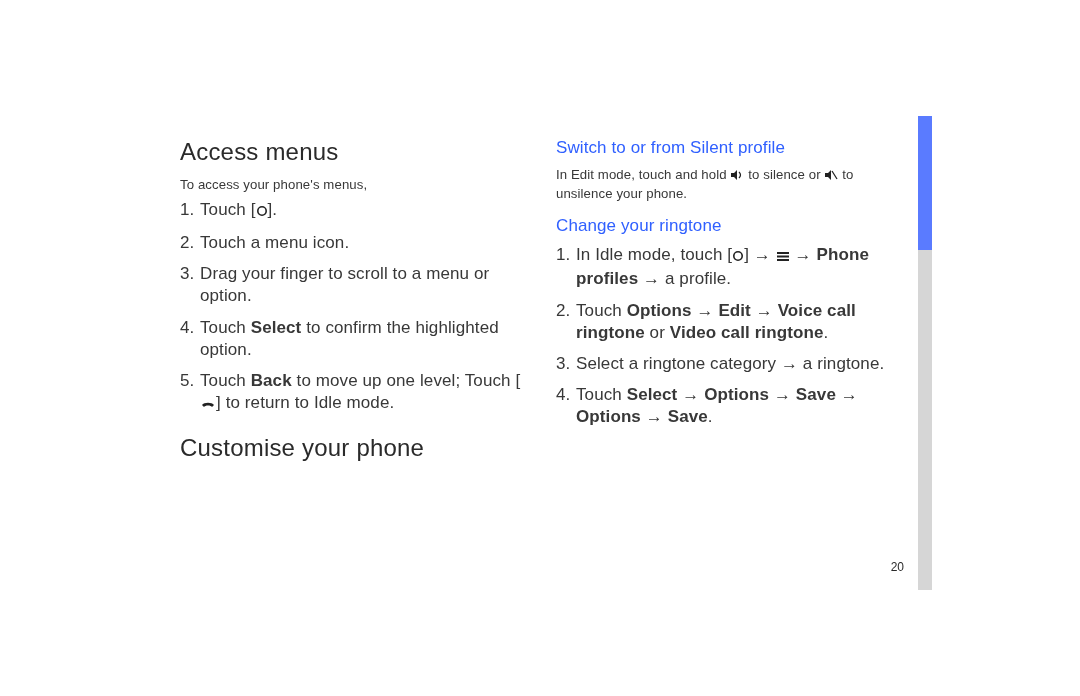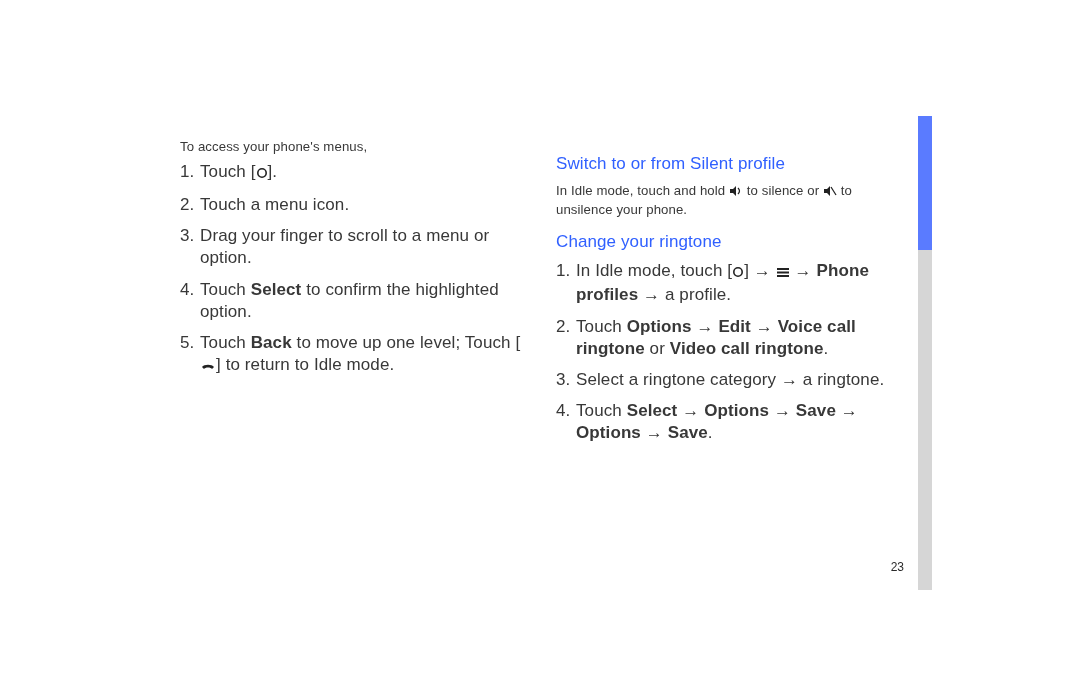--- a/index.html
+++ b/index.html
@@ -105,46 +105,48 @@
       font-size: 12px;
       color: #2a2a2a;
     }
     svg { display: inline; }
   </style>
 </head>
 <body>
 
 <div class="page">
   <div class="col">
+    <div class="h1">Access menus</div>
     <div class="p">To access your phone's menus,</div>
     <ol class="numbered">
       <li>
         <span>Touch [</span><span class="icon"><svg width="12" height="12" viewBox="0 0 12 12">
               <circle cx="6" cy="6" r="4.2" fill="none" stroke="#222" stroke-width="1.6"></circle>
             </svg></span><span>].</span>
       </li>
       <li>Touch a menu icon.</li>
       <li>Drag your finger to scroll to a menu or option.</li>
       <li>
         <span>Touch </span><span class="bold">Select</span><span> to confirm the highlighted option.</span>
       </li>
       <li>
         <span>Touch </span><span class="bold">Back</span><span> to move up one level; Touch [</span><span class="icon"><svg width="16" height="12" viewBox="0 0 16 12">
               <path d="M2 7 C4 4 12 4 14 7 L12 9 C11 8 10 7.5 8 7.5 C6 7.5 5 8 4 9 Z" fill="#222"></path>
             </svg></span><span>] to return to Idle mode.</span>
       </li>
     </ol>
 
+    <div class="h1" style="margin-top:18px">Customise your phone</div>
 
   </div>
 
   <div class="col">
-    <div class="h2" style="margin-top:16px">Switch to or from Silent profile</div>
+    <div class="h2" style="margin-top:0">Switch to or from Silent profile</div>
     <div class="p">
-      <span>In Idle mode, touch and hold </span><span class="icon"><svg width="14" height="12" viewBox="0 0 14 12">
+      <span>In Edit mode, touch and hold </span><span class="icon"><svg width="14" height="12" viewBox="0 0 14 12">
             <path d="M1 4 L4 4 L7 1 L7 11 L4 8 L1 8 Z" fill="#222"></path>
             <path d="M9 3 Q12 6 9 9" fill="none" stroke="#222" stroke-width="1.2"></path>
           </svg></span><span> to silence or </span><span class="icon"><svg width="14" height="12" viewBox="0 0 14 12">
             <path d="M1 4 L4 4 L7 1 L7 11 L4 8 L1 8 Z" fill="#222"></path>
             <line x1="8" y1="2" x2="13" y2="10" stroke="#222" stroke-width="1.3"></line>
             <line x1="13" y1="2" x2="8" y2="10" stroke="#222" stroke-width="1.3" opacity="0"></line>
           </svg></span><span> to unsilence your phone.</span>
     </div>
 
     <div class="h2">Change your ringtone</div>
@@ -166,13 +168,13 @@
         <span>Touch </span><span class="bold">Select</span> <span class="arrow">→</span> <span class="bold">Options</span> <span class="arrow">→</span> <span class="bold">Save</span> <span class="arrow">→</span> <span class="bold">Options</span> <span class="arrow">→</span> <span class="bold">Save</span><span>.</span>
       </li>
     </ol>
   </div>
 </div>
 
 <div class="sidetab">
   <div class="hotseg"></div>
 </div>
 <div class="sidelabel">using basic functions</div>
-<div class="pagenum">23</div>
+<div class="pagenum">20</div>
 
 </body></html>

